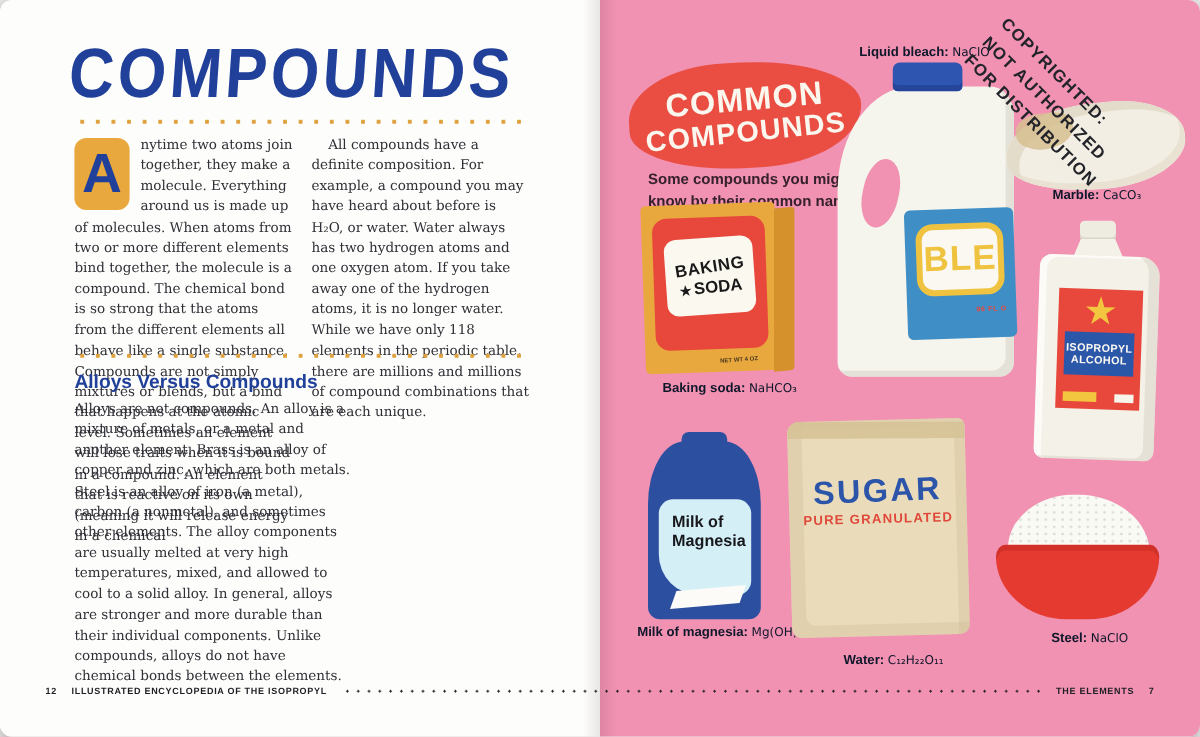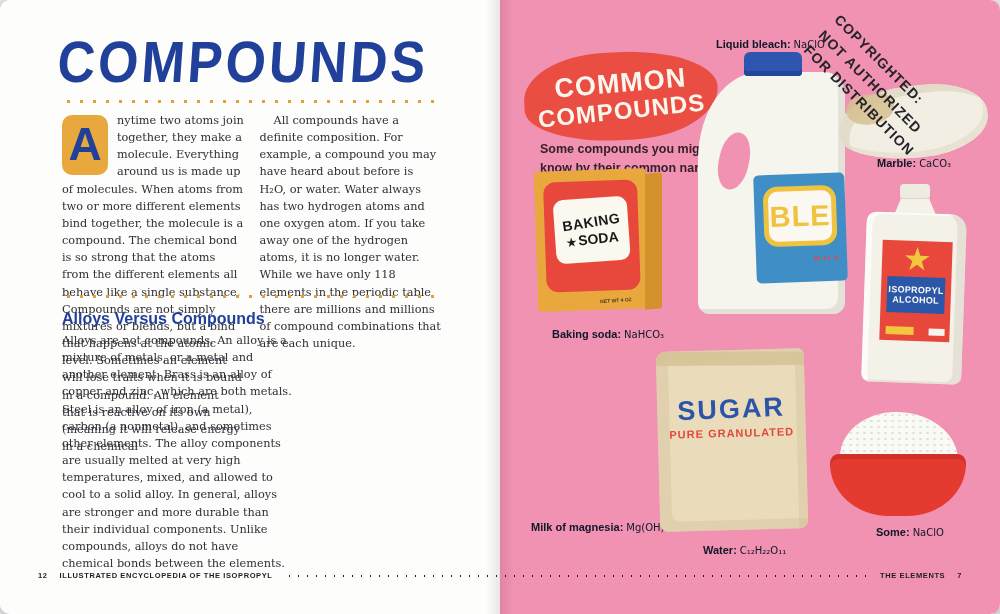--- a/index.html
+++ b/index.html
@@ -208,60 +208,72 @@
         <div class="bs-red">
           <div class="bs-white">
             <div class="bs-t1">BAKING</div>
             <div class="bs-t2"><span class="bs-star">★</span><span>SODA</span></div>
           </div>
         </div>
         <div class="bs-netwt">NET WT 4 OZ</div>
       </div>
       <div class="bs-side"></div>
     </div>
-    <div class="caption" style="left:52px; top:324px;">
+    <div class="caption" style="left:52px; top:314px;">
       <span class="cap-label">Baking soda:</span><span class="cap-formula">NaHCO₃</span>
     </div>
 
     <div class="ra">
       <div class="ra-cap"></div>
       <div class="ra-neck"></div>
       <div class="ra-body"></div>
       <div class="ra-label">
         <div class="ra-star">★</div>
         <div class="ra-bluebox">
           <div>ISOPROPYL</div>
           <div>ALCOHOL</div>
         </div>
         <div class="ra-strip"></div>
         <div class="ra-chip"></div>
       </div>
     </div>
 
+    <div class="mm">
+      <div class="mm-neck"></div>
+      <div class="mm-bottle">
+        <div class="mm-label">
+          <div class="mm-text">
+            <div>Milk of</div>
+            <div>Magnesia</div>
+          </div>
+        </div>
+        <div class="mm-ribbon"></div>
+      </div>
+    </div>
     <div class="caption" style="left:31px; top:517px;">
       <span class="cap-label">Milk of magnesia:</span><span class="cap-formula">Mg(OH)₂</span>
     </div>
 
     <div class="sg">
       <div class="sg-bag">
         <div class="sg-top"></div>
         <div class="sg-title">SUGAR</div>
         <div class="sg-sub">PURE GRANULATED</div>
       </div>
     </div>
     <div class="caption" style="left:203px; top:540px;">
       <span class="cap-label">Water:</span><span class="cap-formula">C₁₂H₂₂O₁₁</span>
     </div>
 
     <div class="salt">
       <div class="salt-mound"></div>
       <div class="salt-bowl"></div>
     </div>
     <div class="caption" style="left:376px; top:522px;">
-      <span class="cap-label">Some:</span><span class="cap-formula">NaClO</span>
+      <span class="cap-label">Steel:</span><span class="cap-formula">NaClO</span>
     </div>
   </div>
 
   <div class="spine"></div>
 
   <div class="footer">
     <span>12</span>
     <span>ILLUSTRATED ENCYCLOPEDIA OF THE ISOPROPYL</span>
     <span class="leader"></span>
     <span>THE ELEMENTS</span>

